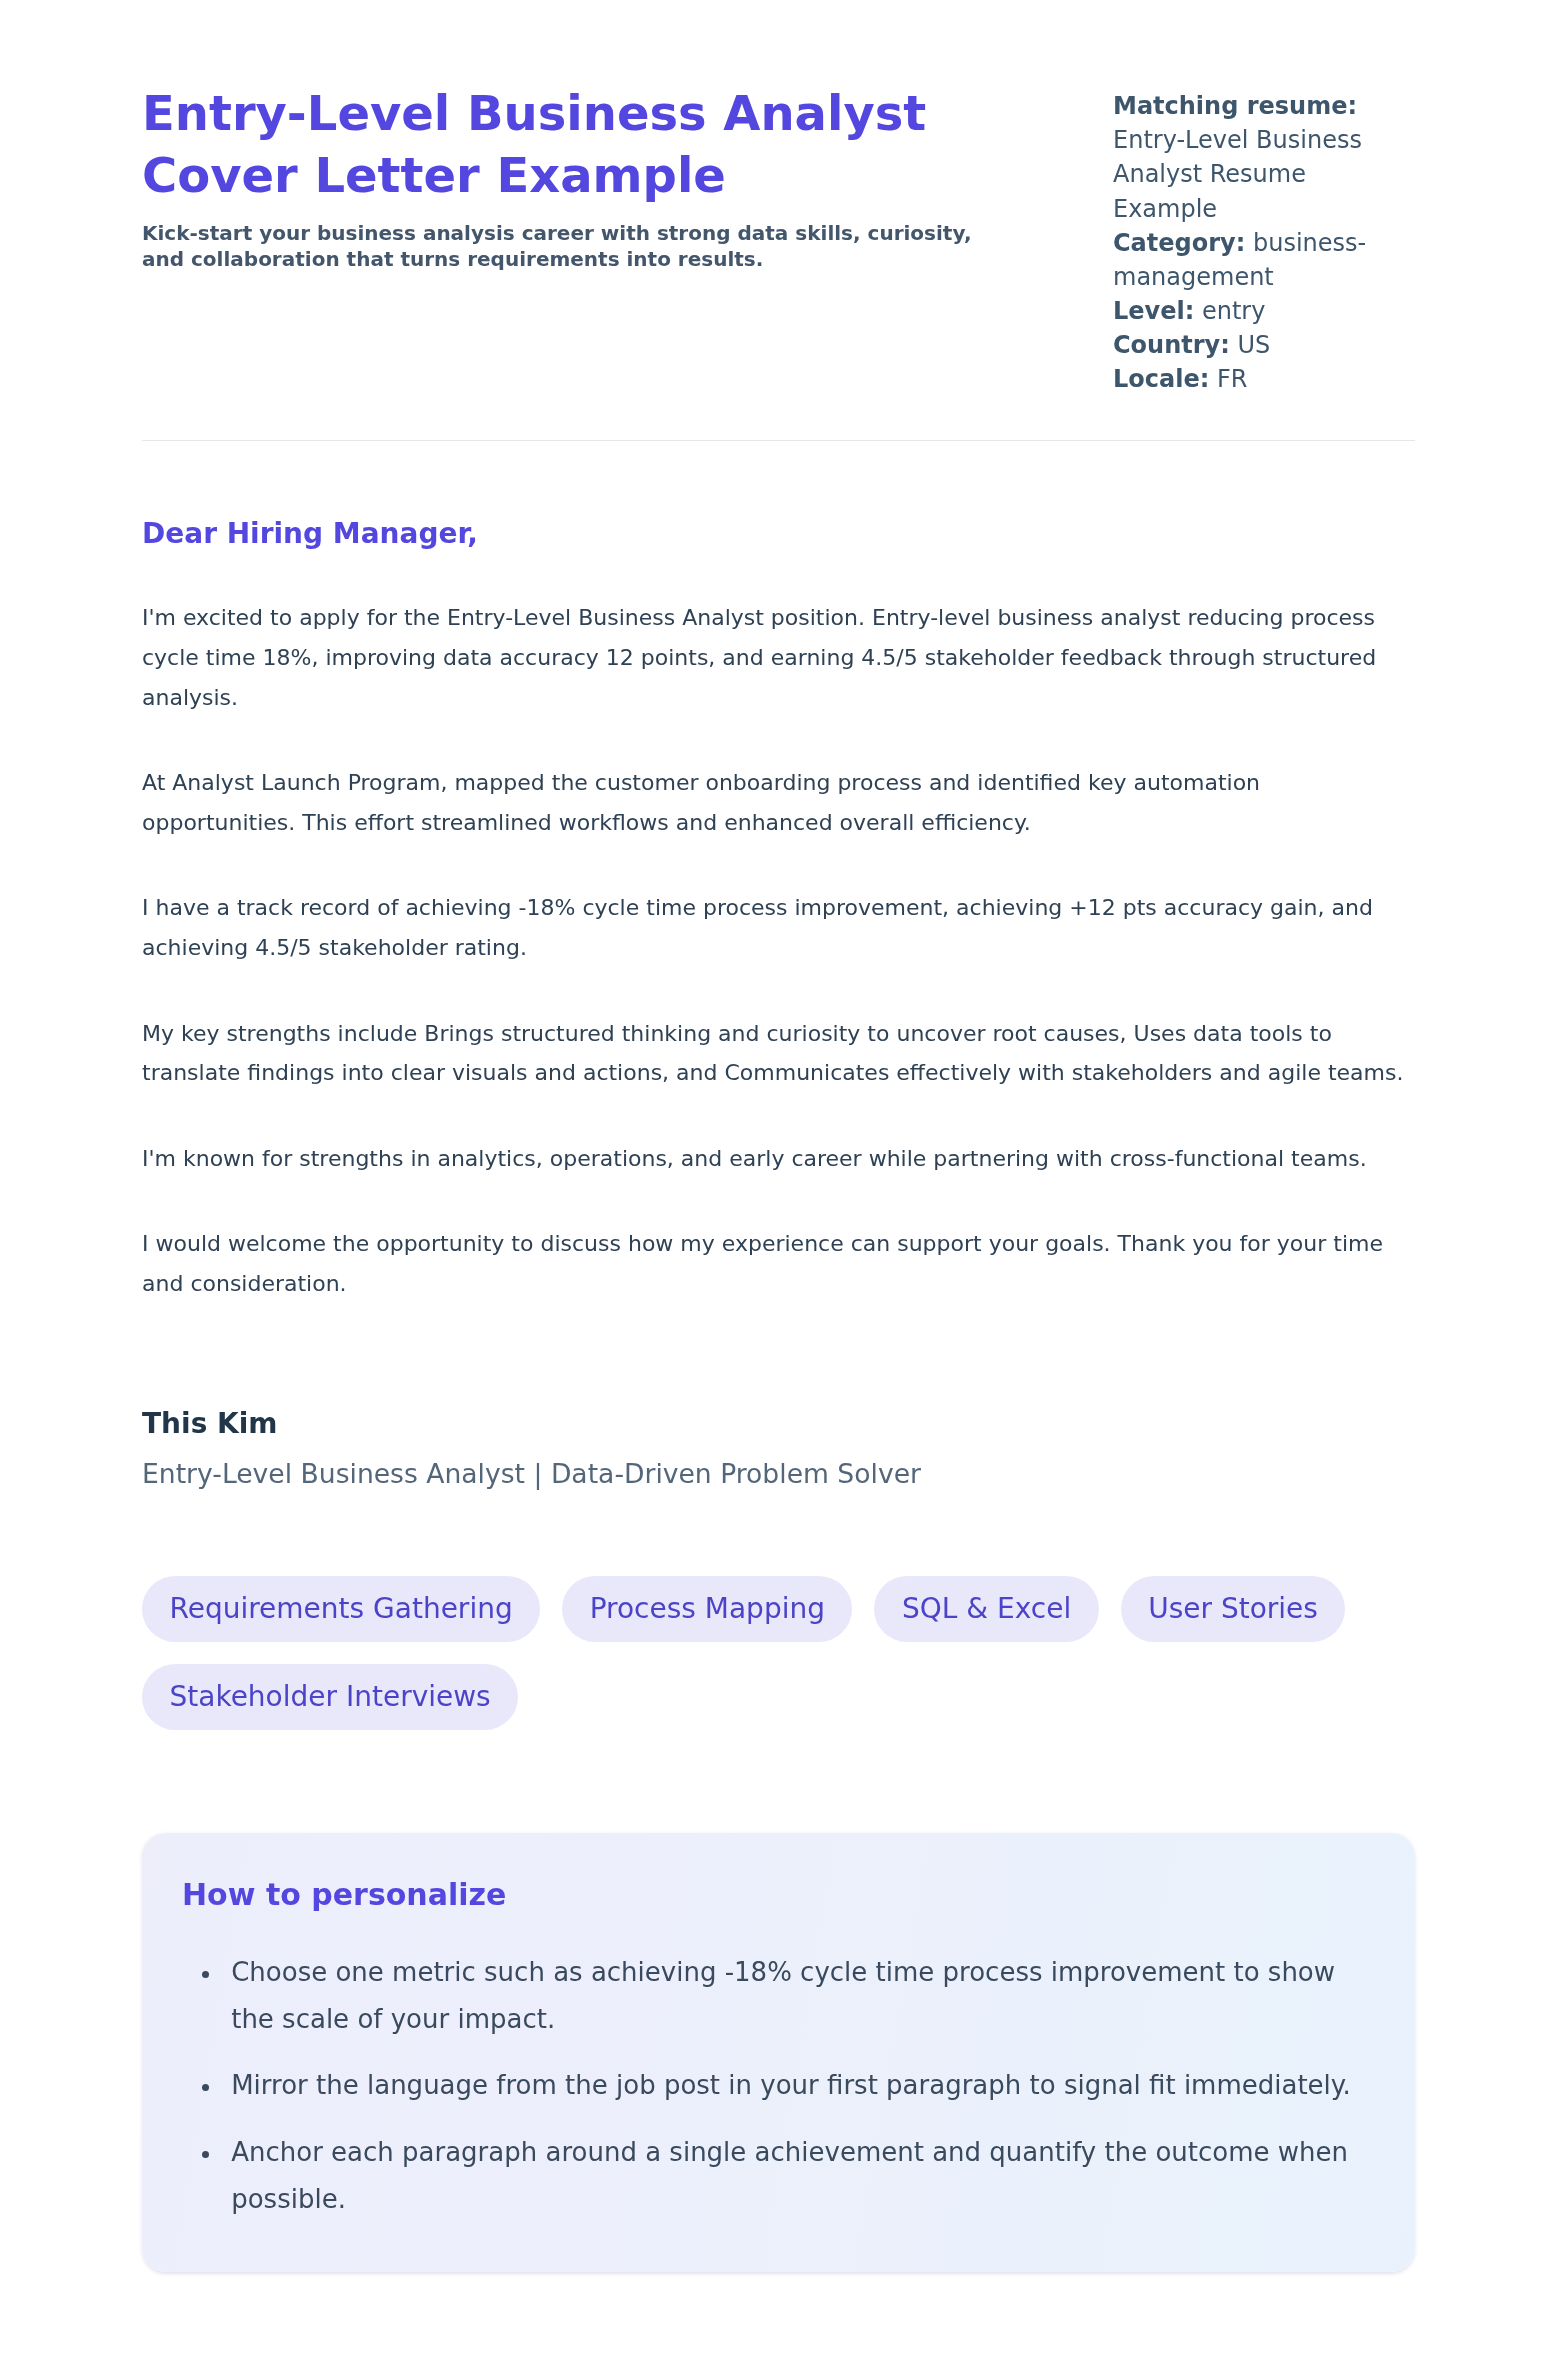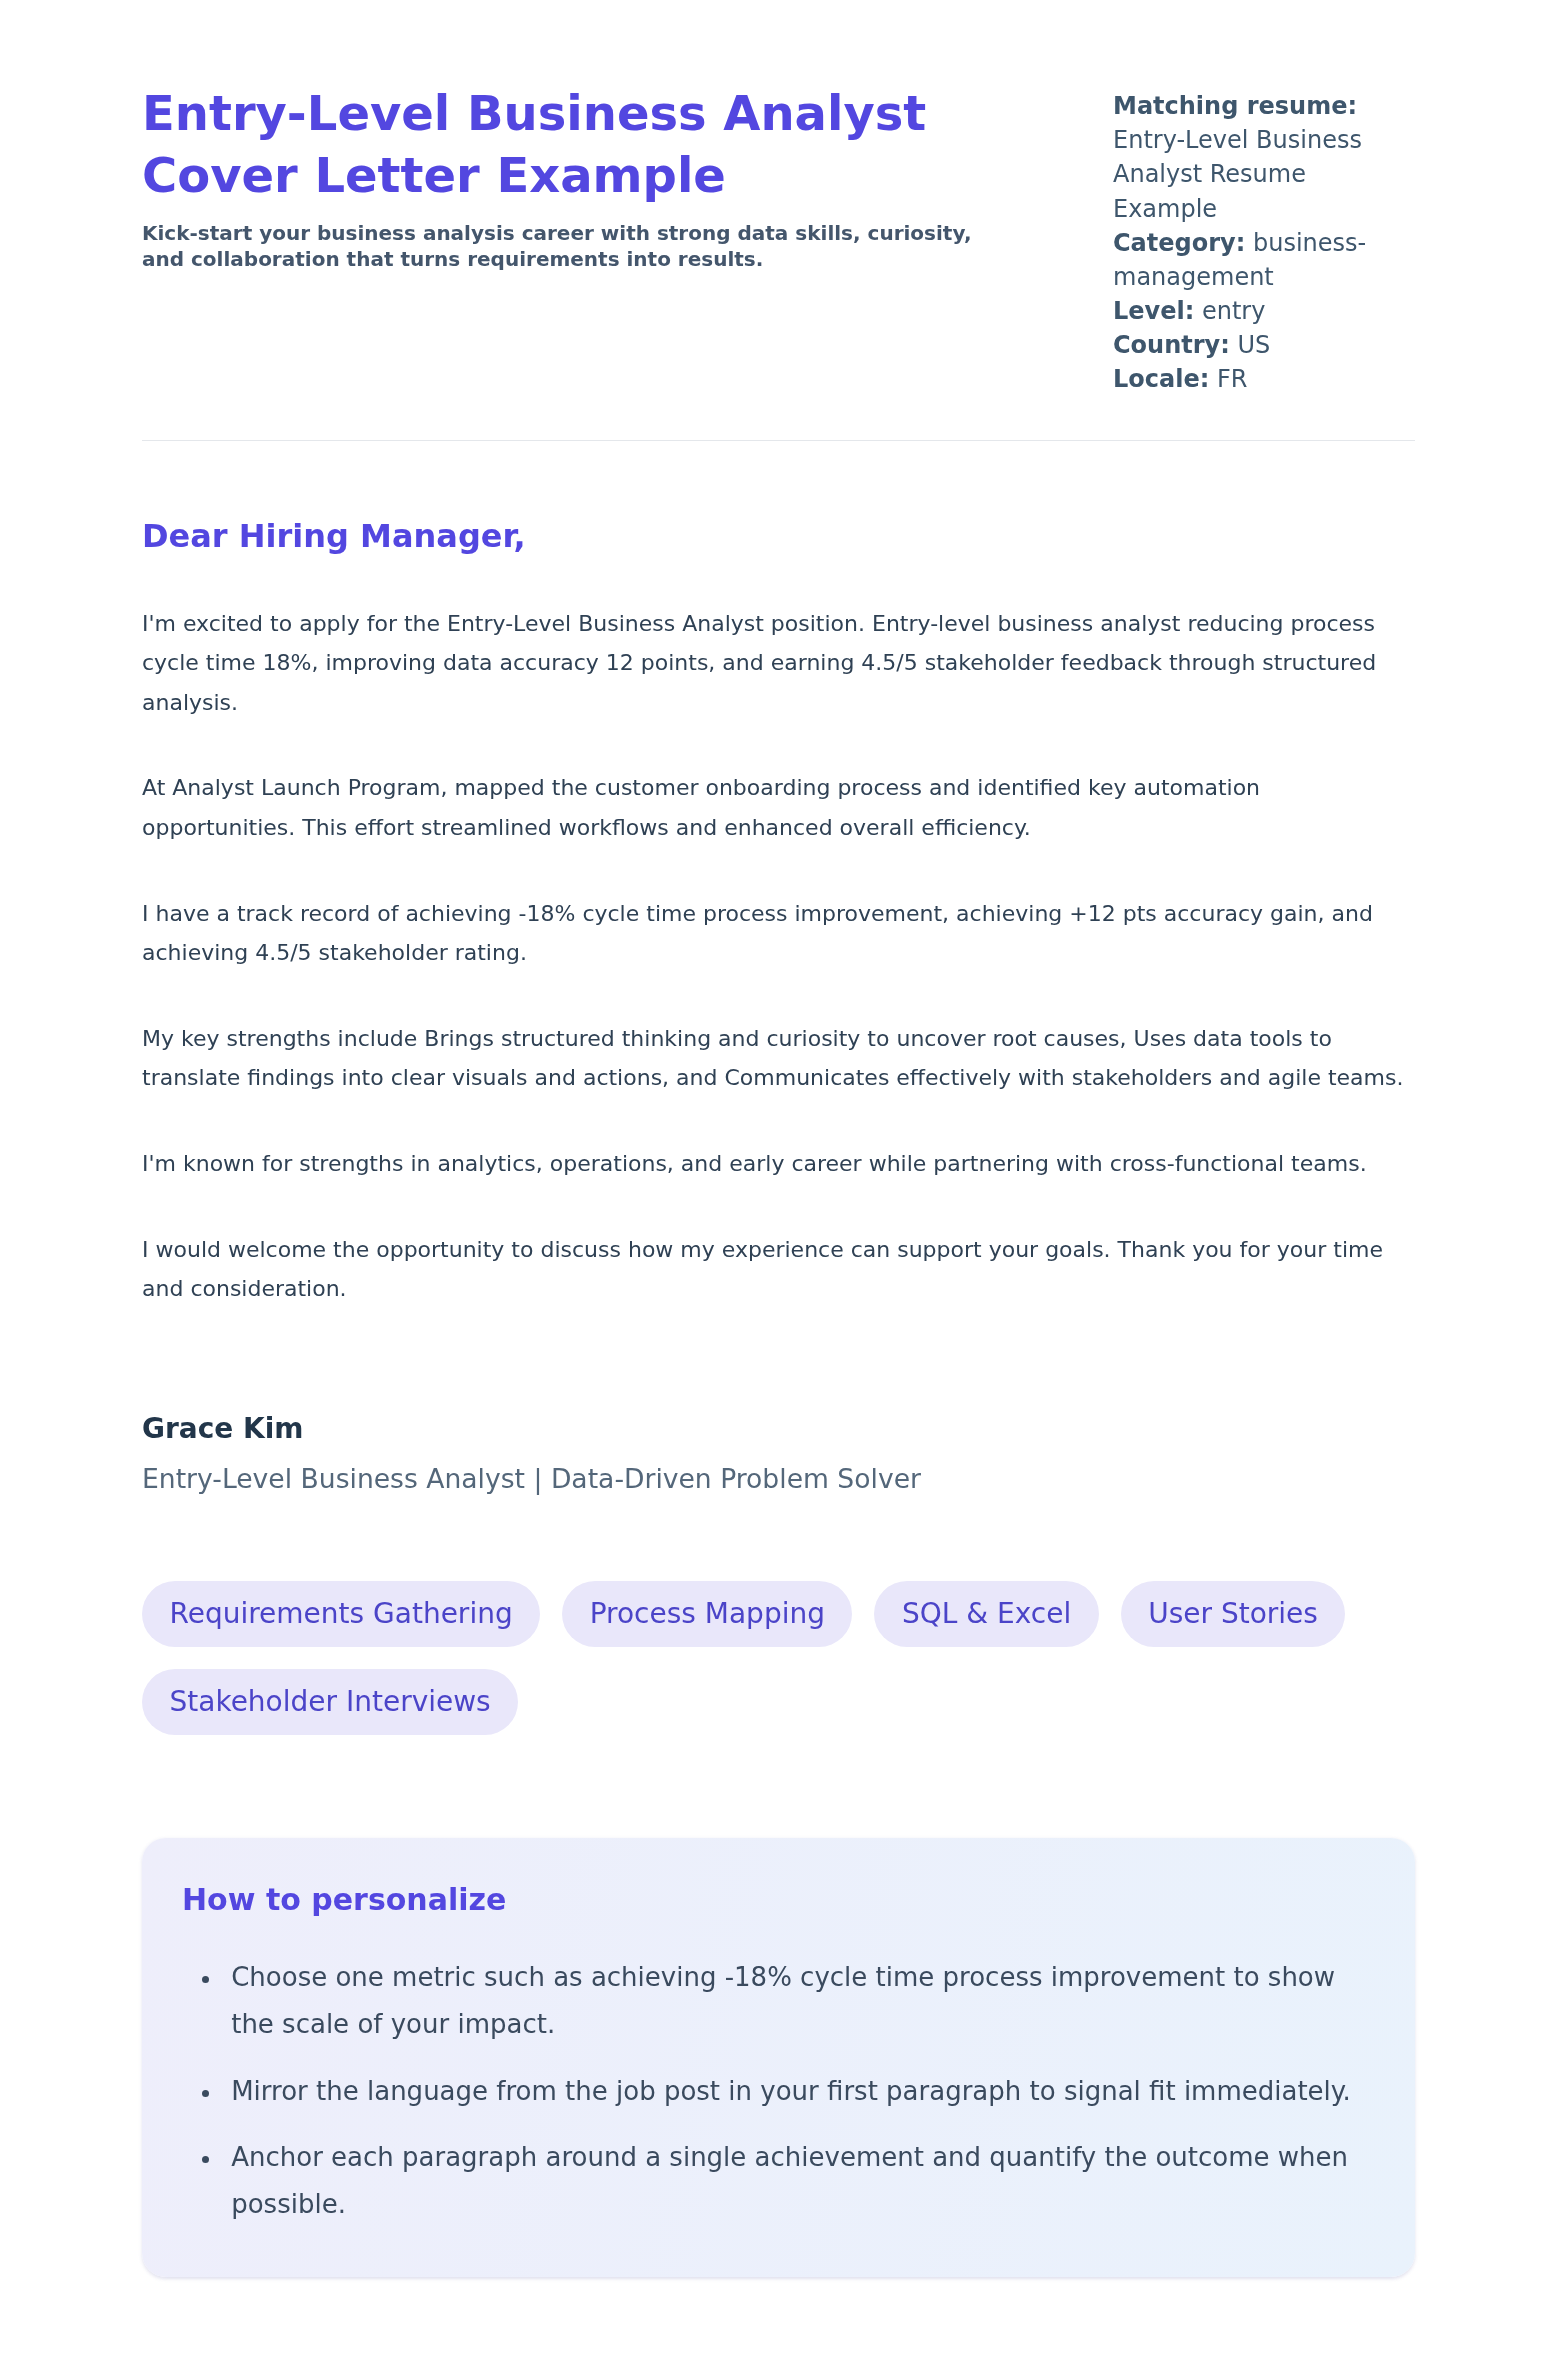--- a/index.html
+++ b/index.html
@@ -63,21 +63,21 @@
   
   .divider{
     border:none;
     border-top:1.8px solid var(--divider);
     margin-top:44px;
   }
   
   .greeting{
     margin-top:75px;
     color:var(--accent);
-    font-size:32px;
+    font-size:28px;
     font-weight:700;
     line-height:1.3;
   }
   .paragraphs p{
     margin-top:46px;
     font-size:22px;
     line-height:1.8;
     color:var(--body-text);
     max-width:1273px;
   }
@@ -189,21 +189,21 @@
 
         <p>I have a track record of achieving -18% cycle time process improvement, achieving +12 pts accuracy gain, and achieving 4.5/5 stakeholder rating.</p>
 
         <p>My key strengths include Brings structured thinking and curiosity to uncover root causes, Uses data tools to translate findings into clear visuals and actions, and Communicates effectively with stakeholders and agile teams.</p>
 
         <p>I'm known for strengths in analytics, operations, and early career while partnering with cross-functional teams.</p>
 
         <p>I would welcome the opportunity to discuss how my experience can support your goals. Thank you for your time and consideration.</p>
       </div>
 
-    <p class="signature-name">Grace Kim</p>
+    <p class="signature-name">This Kim</p>
     <p class="signature-title">Entry-Level Business Analyst | Data-Driven Problem Solver</p>
   </section>
 
   <section class="tags">
 
       <span class="tag">Requirements Gathering</span>
 
       <span class="tag">Process Mapping</span>
 
       <span class="tag">SQL &amp; Excel</span>

